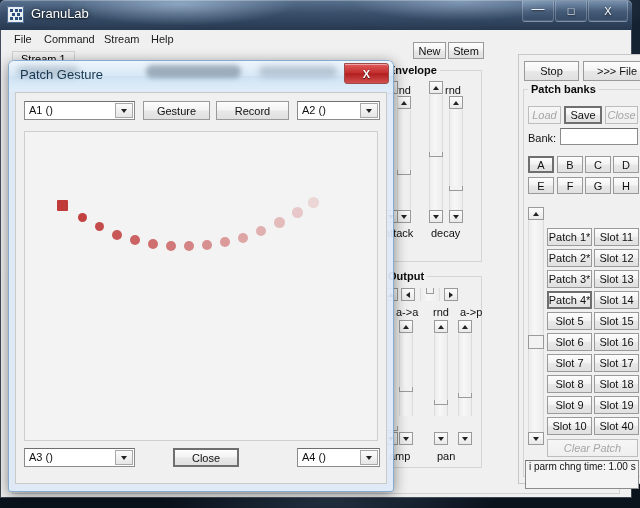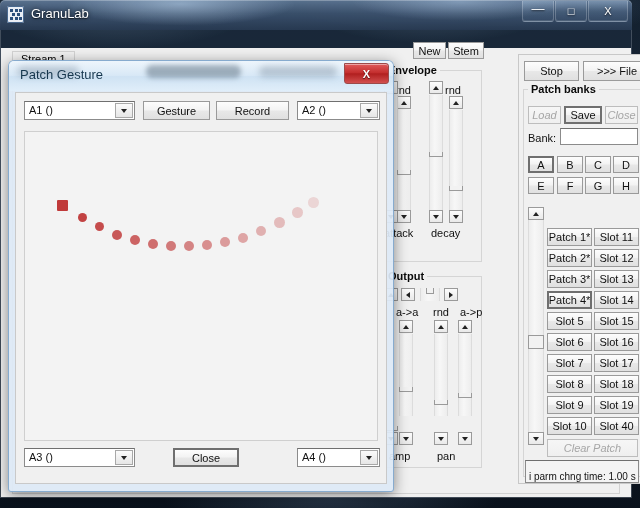--- a/index.html
+++ b/index.html
@@ -249,20 +249,26 @@
         </div>
         <div class="wbtn max">
           <span>□</span>
         </div>
         <div class="wbtn close">
           <span>X</span>
         </div>
       </div>
     </div>
 
+    <div class="menubar">
+      <div class="menuitem" style="left:8px">File</div>
+      <div class="menuitem" style="left:38px">Command</div>
+      <div class="menuitem" style="left:98px">Stream</div>
+      <div class="menuitem" style="left:145px">Help</div>
+    </div>
 
     <div class="client">
 
       <div class="tab">Stream 1</div>
       <div class="tabline"></div>
       <div class="tabpage"></div>
 
       <div class="btn" style="left:412px;top:-6px;width:33px;height:17px">New</div>
       <div class="btn" style="left:447px;top:-6px;width:36px;height:17px">Stem</div>
 
@@ -414,21 +420,21 @@
       <div class="btn" style="left:75px;top:236px;width:45px;height:18px">Slot 14</div>
       <div class="btn" style="left:75px;top:257px;width:45px;height:18px">Slot 15</div>
       <div class="btn" style="left:75px;top:278px;width:45px;height:18px">Slot 16</div>
       <div class="btn" style="left:75px;top:299px;width:45px;height:18px">Slot 17</div>
       <div class="btn" style="left:75px;top:320px;width:45px;height:18px">Slot 18</div>
       <div class="btn" style="left:75px;top:341px;width:45px;height:18px">Slot 19</div>
       <div class="btn" style="left:75px;top:362px;width:45px;height:18px">Slot 40</div>
 
       <div class="btn dis" style="left:28px;top:384px;width:91px;height:18px">Clear Patch</div>
 
-      <div class="txtfield" style="left:6px;top:405px;width:114px;height:23px;background:#f4f4f4;display:flex;align-items:flex-end">
+      <div class="txtfield" style="left:6px;top:405px;width:114px;height:29px;background:#f4f4f4;display:flex;align-items:flex-start">
         <span style="font-size:10px;padding-left:3px;color:#111">i  parm chng time: 1.00 s</span>
       </div>
     </div>
   </div>
 
   <div class="dlg">
     <div class="dlg-glass"></div>
 
     <div class="dlg-titlebar">
       <div class="dlg-blur-a"></div>

